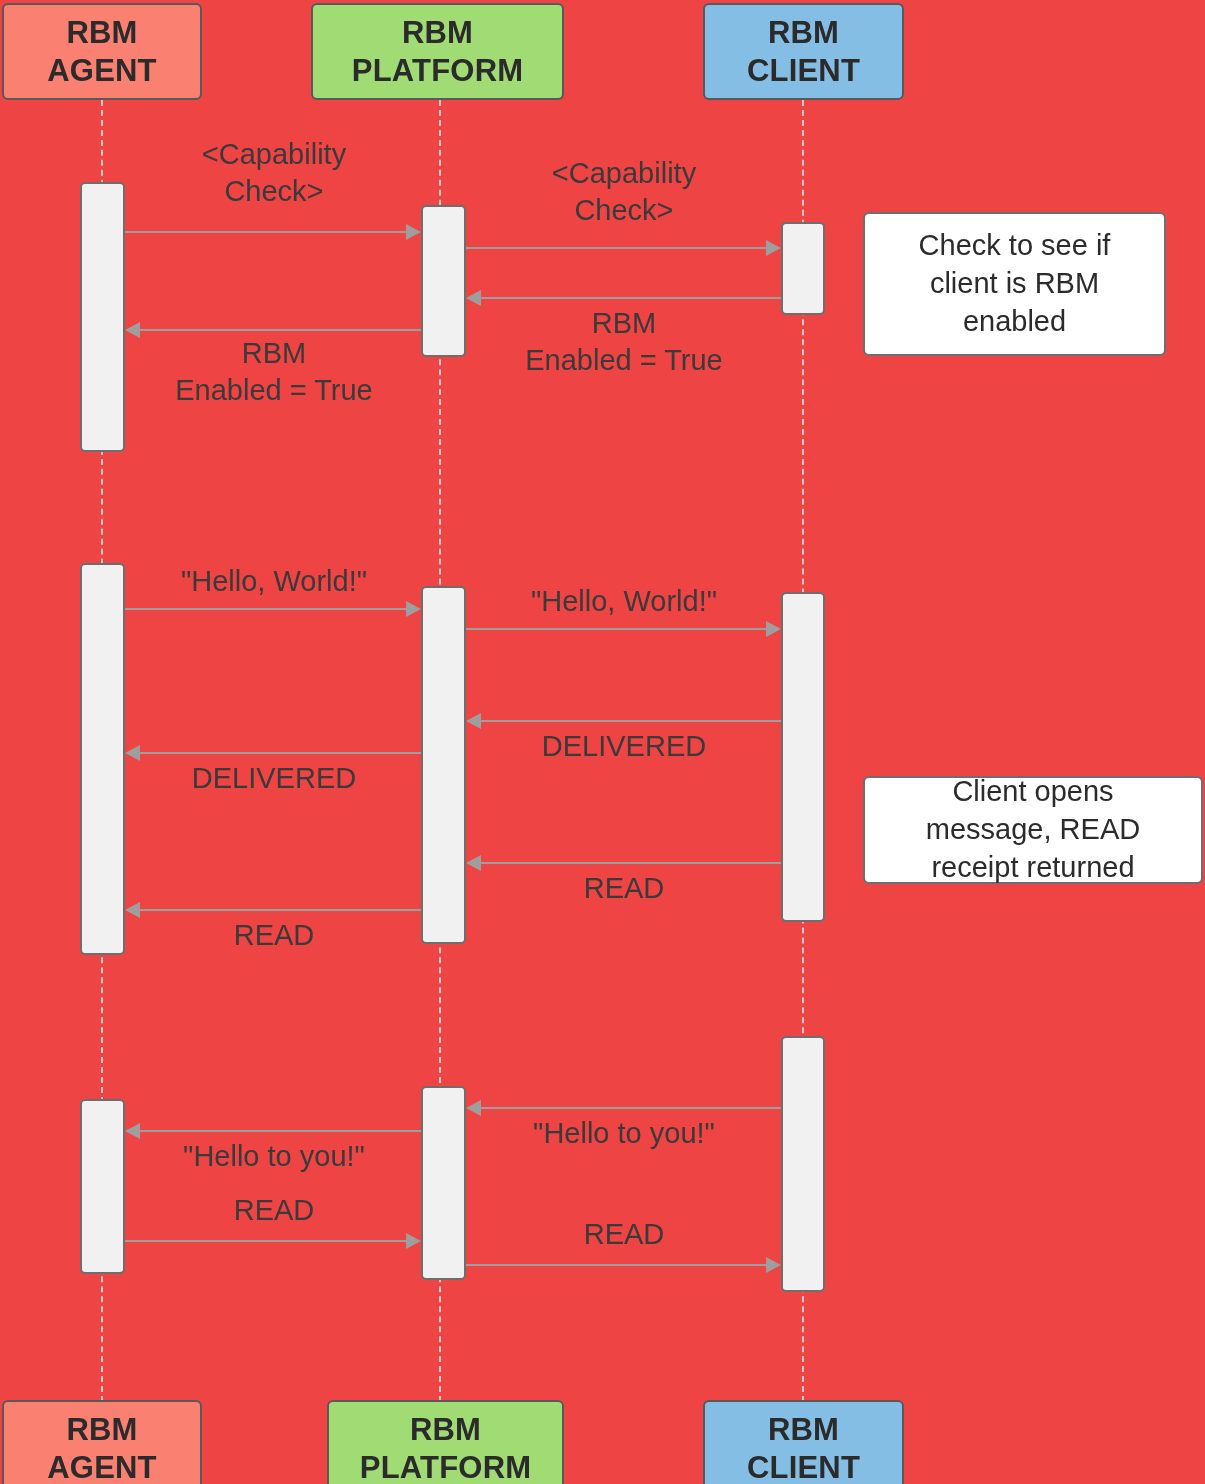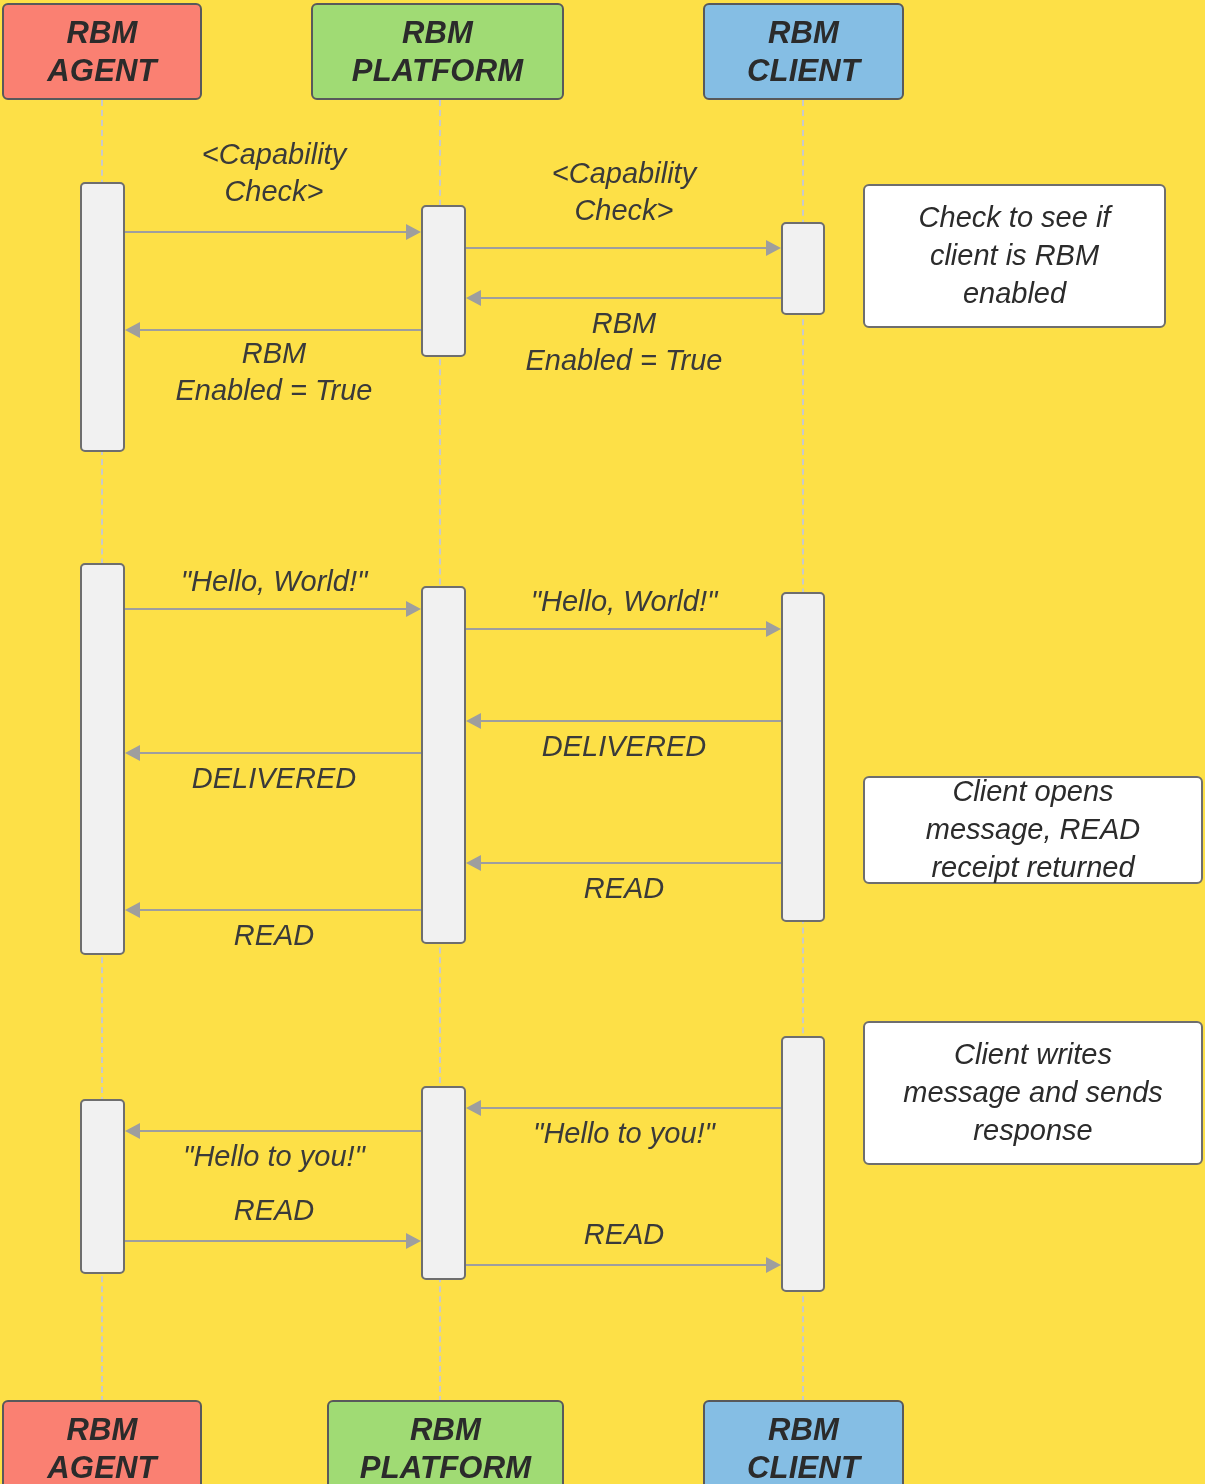--- a/index.html
+++ b/index.html
@@ -95,21 +95,21 @@
     color: #2b2b2b;
     font-size: 29px;
     line-height: 1.3;
     padding: 6px 10px;
     white-space: pre-line;
   }
 </style>
 </head>
 <body>
 
-<div id="stage" style="background: #fde047; font-style: italic;">
+<div id="stage" style="background: #ef4444;">
 
   <div class="lifeline" style="left:101px; top:100px; height:1302px;"></div>
   <div class="lifeline" style="left:439px; top:100px; height:1302px;"></div>
   <div class="lifeline" style="left:802px; top:100px; height:1302px;"></div>
 
   <div class="actor-box" style="left:2px; top:3px; width:200px; height:97px; background:#FA8072;">
     <span class="ln">RBM</span>
     <span class="ln">AGENT</span>
   </div>
   <div class="actor-box" style="left:311px; top:3px; width:253px; height:97px; background:#A0DB74;">
@@ -199,23 +199,20 @@
   <div class="arrow-head left" style="left:125px; top:1123px;"></div>
 
   <div class="msg-label" style="left:128px; top:1192px; width:292px;">READ</div>
   <div class="msg-line" style="left:125px; top:1240px; width:281px;"></div>
   <div class="arrow-head right" style="left:406px; top:1233px;"></div>
 
   <div class="msg-label" style="left:468px; top:1216px; width:312px;">READ</div>
   <div class="msg-line" style="left:466px; top:1264px; width:300px;"></div>
   <div class="arrow-head right" style="left:766px; top:1257px;"></div>
 
-  <div class="note-box" style="left:863px; top:184px; width:303px; height:144px;">Check to see if
+  <div class="note-box" style="left:863px; top:212px; width:303px; height:144px;">Check to see if
 client is RBM
 enabled</div>
   <div class="note-box" style="left:863px; top:776px; width:340px; height:108px;">Client opens
 message, READ
 receipt returned</div>
-  <div class="note-box" style="left:863px; top:1021px; width:340px; height:144px;">Client writes
-message and sends
-response</div>
 
 </div>
 
 </body></html>

